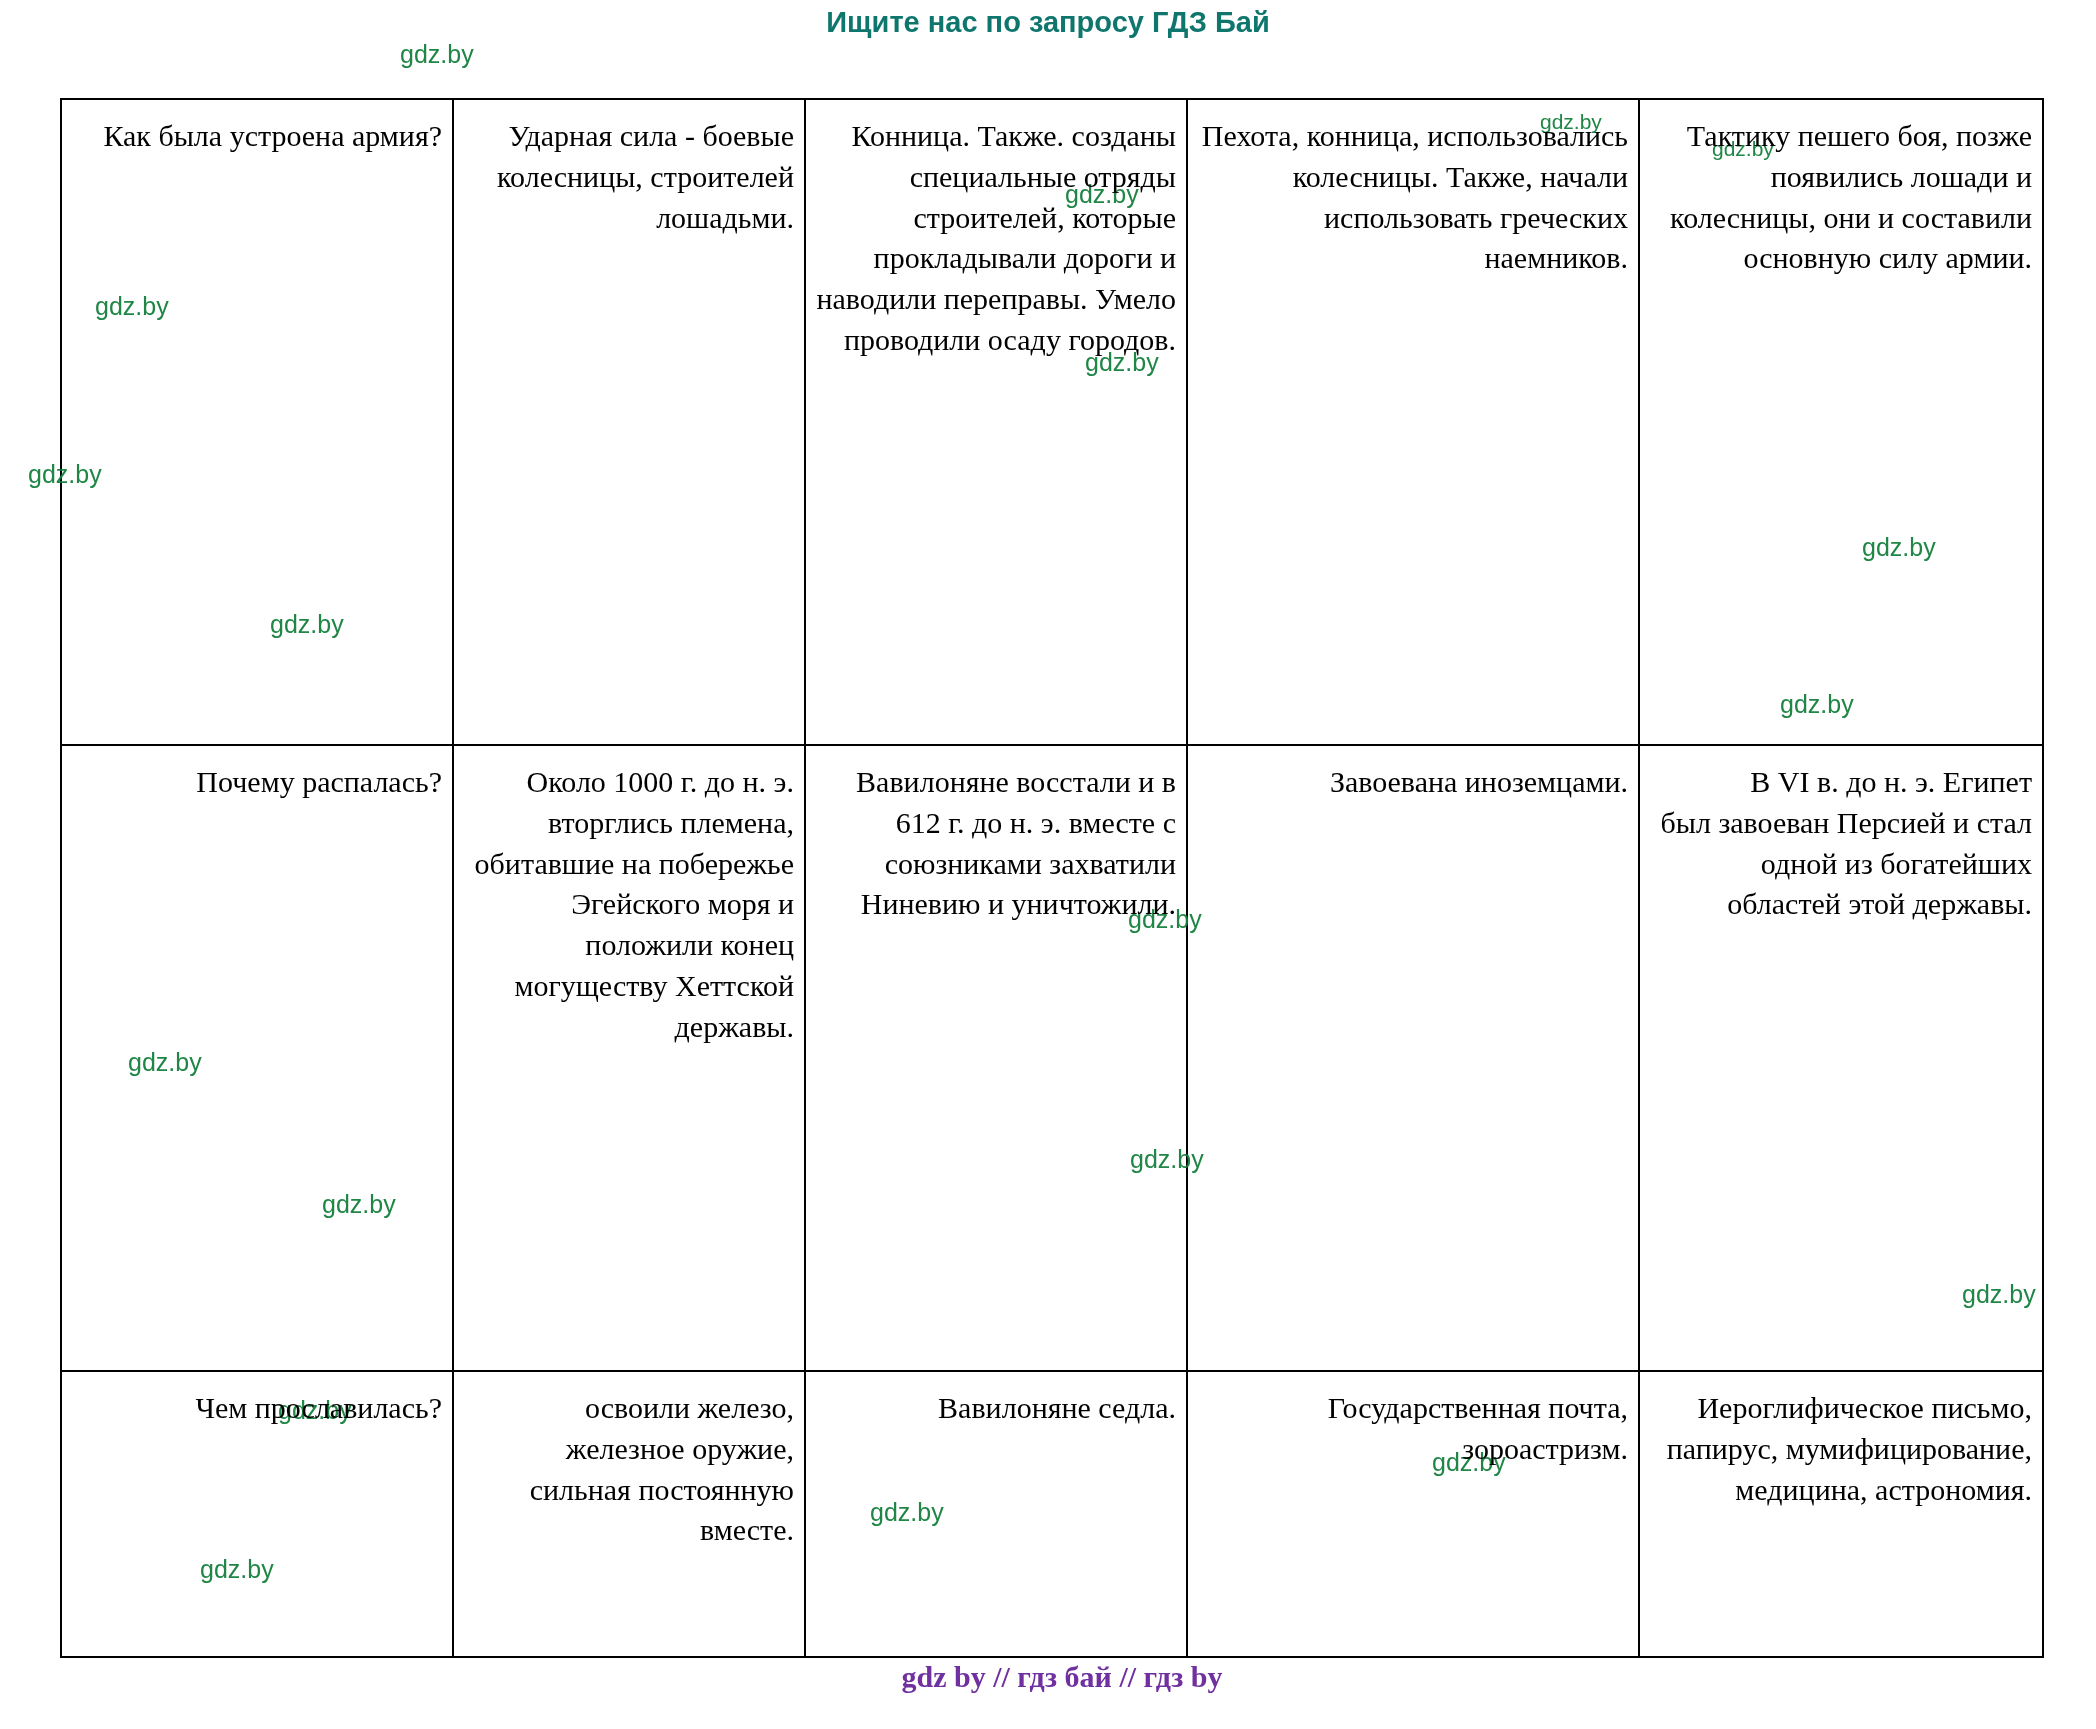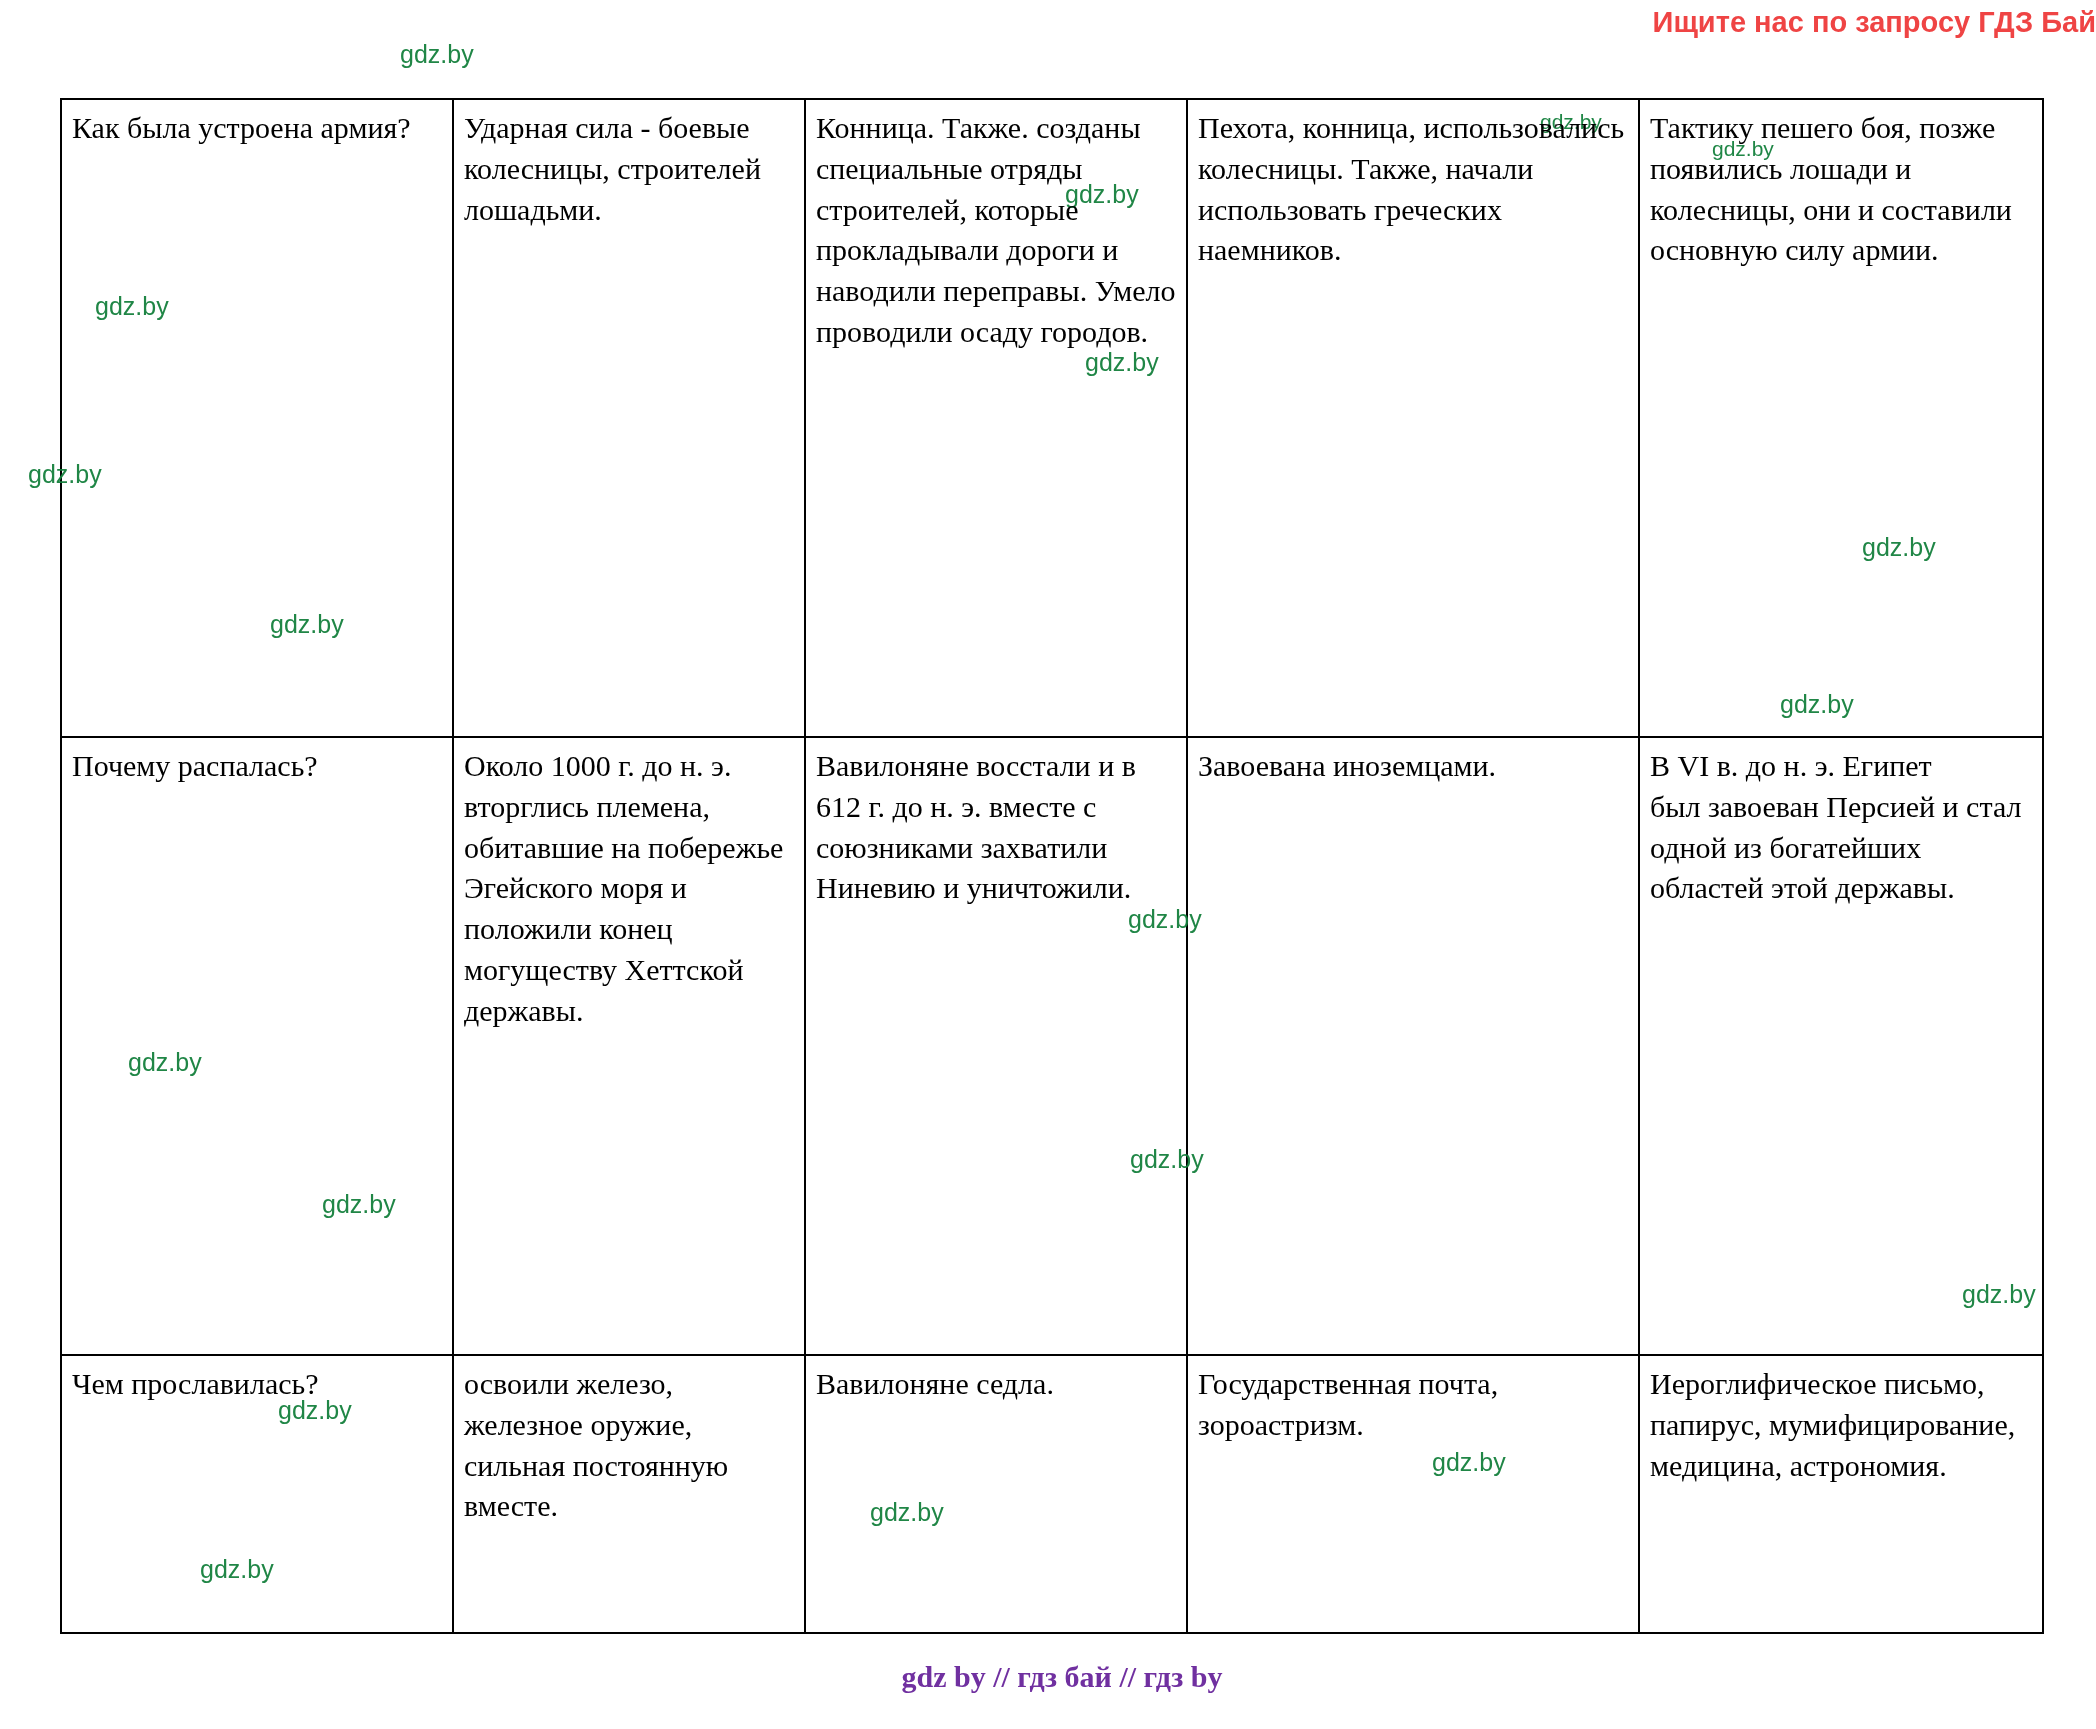--- a/index.html
+++ b/index.html
@@ -18,22 +18,22 @@
     position: relative;
     width: 2096px;
     height: 1729px;
     box-sizing: border-box;
   }
   .top-banner {
     position: absolute;
     top: 6px;
     left: 0;
     width: 2096px;
-    text-align: right;
-    color: #ef4444;
+    text-align: center;
+    color: #0f766e;
     font-size: 29px;
     font-weight: bold;
     font-family: "Liberation Sans", sans-serif;
     letter-spacing: 0px;
   }
   .wm {
     position: absolute;
     color: #15803d;
     font-family: "Liberation Sans", sans-serif;
     font-size: 25px;
@@ -48,26 +48,27 @@
     position: absolute;
     left: 60px;
     top: 98px;
     width: 1982px;
     border-collapse: collapse;
     table-layout: fixed;
   }
   table.main td {
     border: 2px solid #000000;
     vertical-align: top;
-    padding: 8px 10px 8px 10px;
+    padding: 16px 10px 8px 10px;
     font-size: 30px;
     line-height: 1.36;
     font-family: "Liberation Serif", serif;
     color: #000000;
     position: relative;
+    text-align: right;
   }
   table.main td .celltext {
     position: relative;
     z-index: 2;
     white-space: pre-wrap;
   }
   col.c1 { width: 392px; }
   col.c2 { width: 352px; }
   col.c3 { width: 382px; }
   col.c4 { width: 452px; }

